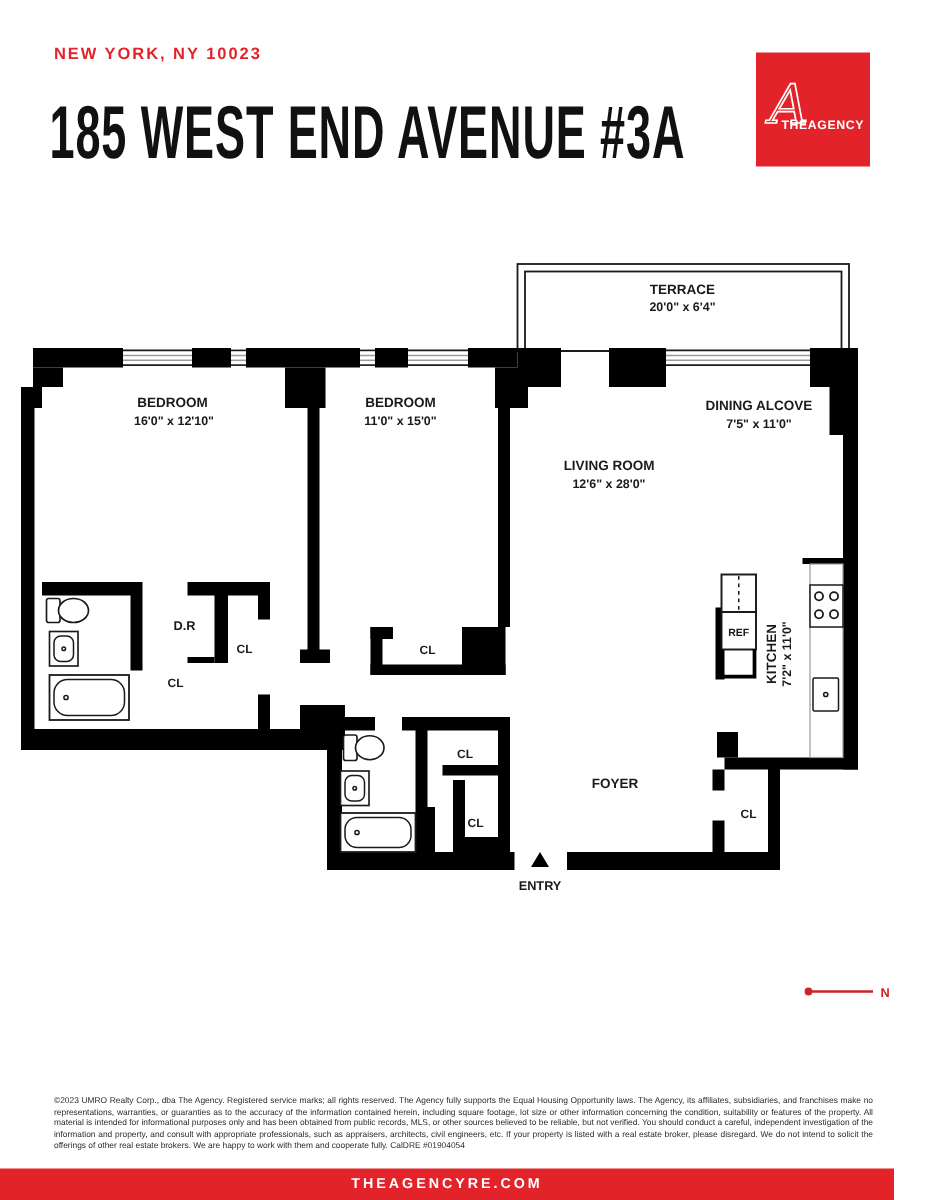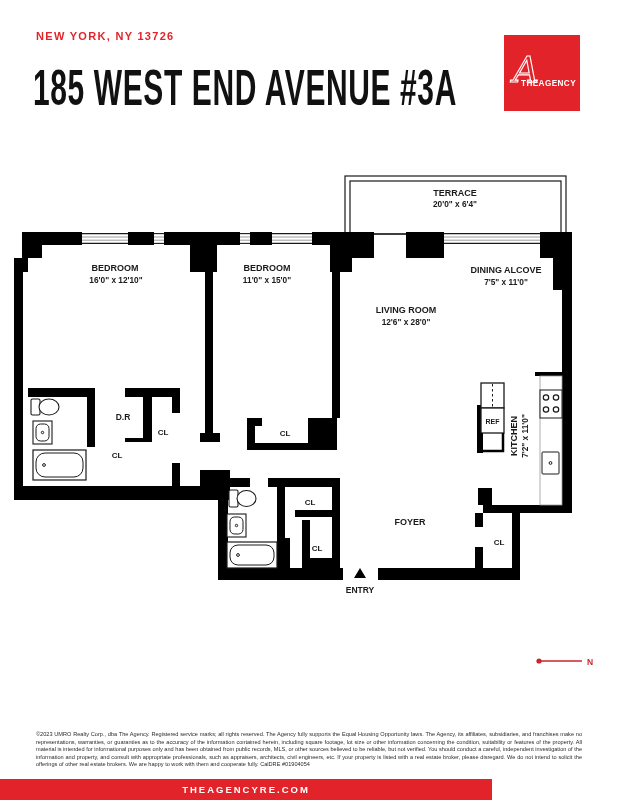--- a/index.html
+++ b/index.html
@@ -6,30 +6,30 @@
   .page{position:relative;width:618px;height:800px;background:#fff;overflow:hidden;
         font-family:"Liberation Sans",sans-serif;}
   .location{position:absolute;left:36px;top:30px;font-size:11px;font-weight:bold;
             letter-spacing:1.3px;color:#E2242A;}
   .title{position:absolute;left:33px;top:63px;font-size:50px;font-weight:bold;color:#111;
          white-space:nowrap;letter-spacing:1px;transform:scaleX(.60);transform-origin:left top;line-height:1;}
   .logo{position:absolute;left:504px;top:35px;width:76px;height:76px;background:#E2242A;}
   .plan-svg{position:absolute;left:0;top:0;width:618px;height:800px;}
   .disclaimer{position:absolute;left:36px;top:731px;width:546px;font-size:5.6px;
               line-height:1.36;color:#2b2b2b;text-align:justify;}
-  .sitebar{position:absolute;left:0;top:779px;width:492px;height:21px;background:#E2242A;
+  .sitebar{position:absolute;left:0;top:779px;width:596px;height:21px;background:#E2242A;
            color:#fff;font-size:9.5px;font-weight:bold;letter-spacing:2px;text-align:center;
            line-height:21px;}
 </style>
 </head>
 <body>
 
 <div class="page">
 
-  <div class="location">NEW YORK, NY 13726</div>
+  <div class="location">NEW YORK, NY 10023</div>
   <div class="title">185 WEST END AVENUE #3A</div>
 
   <div class="logo">
     <svg width="76" height="76" viewBox="0 0 76 76">
       <text x="9" y="47" font-family="DejaVu Serif, serif" font-style="italic" font-size="36" fill="none" stroke="#ffffff" stroke-width="1.1">A</text>
       <text x="17" y="51" font-size="8.2" font-weight="bold" letter-spacing="0.4" fill="#ffffff">THEAGENCY</text>
     </svg>
   </div>
 
   <svg class="plan-svg" viewBox="0 0 618 800">

